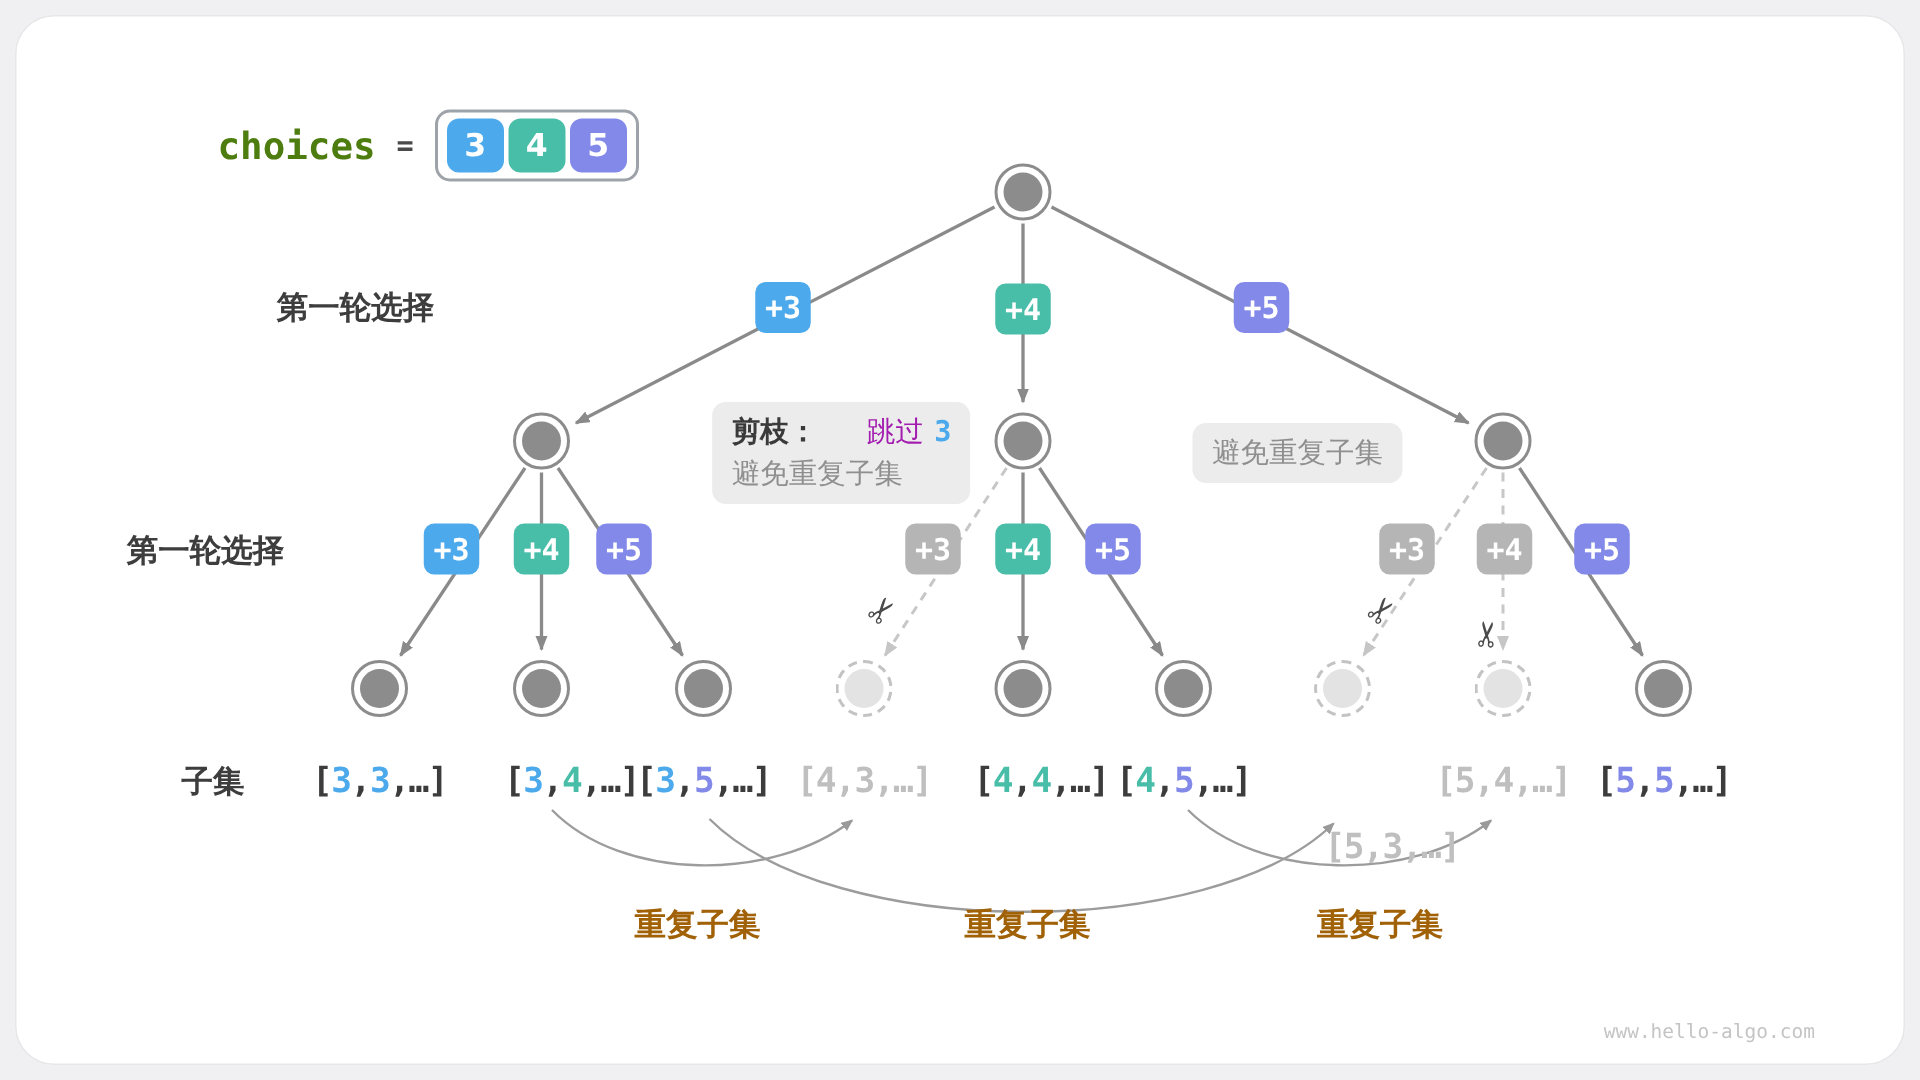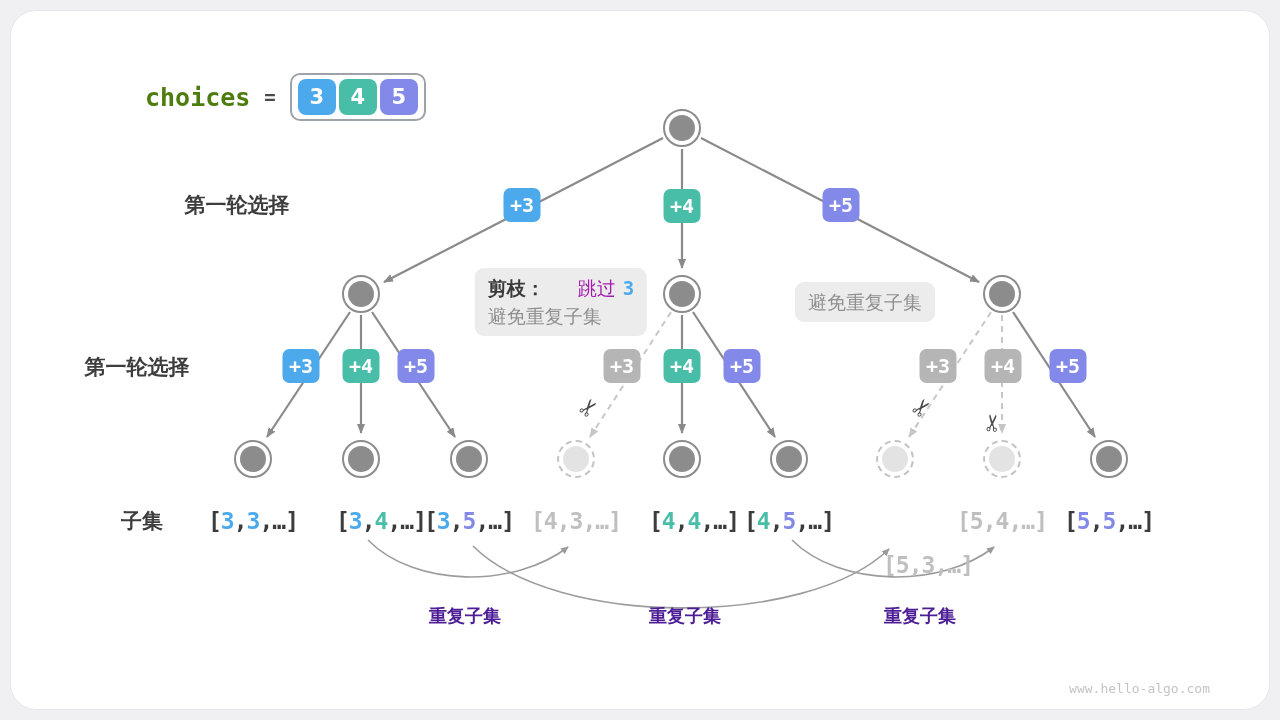--- a/index.html
+++ b/index.html
@@ -24,21 +24,21 @@
   .choices{position:absolute;left:145px;top:72px;height:50px;display:flex;align-items:center;gap:14px;}
   .choices-label{font-family:"DejaVu Sans Mono","Liberation Mono",monospace;font-weight:700;font-size:25px;color:#4d7c0f;}
   .choices-eq{font-family:"DejaVu Sans Mono","Liberation Mono",monospace;font-weight:700;font-size:19px;color:#4A4A4A;}
   .choices-box{display:flex;gap:3px;padding:4px 6px;border:2px solid #9EA3A9;border-radius:10px;background:#FFF;}
   .tile{width:38px;height:36px;border-radius:8px;color:#FFF;font-weight:700;font-size:21px;display:flex;align-items:center;justify-content:center;}
   .tile[data-color="blue"]{background:#4BA9EC;}
   .tile[data-color="teal"]{background:#48BDA8;}
   .tile[data-color="purple"]{background:#8289E8;}
   
   .side-label{font-size:21px;font-weight:600;color:#3D3D3D;white-space:nowrap;}
-  .dup-label{font-size:18px;font-weight:700;color:#4c1d95;white-space:nowrap;}
+  .dup-label{font-size:21px;font-weight:700;color:#a16207;white-space:nowrap;}
   
   .prune-note{background:#ECECEC;border-radius:9px;padding:6px 13px;font-size:19px;line-height:28px;white-space:nowrap;}
   .pn-title{color:#3A3A3A;font-weight:700;}
   .pn-action{color:#a21caf;margin-left:33px;}
   .pn-skips{margin-left:7px;font-family:"DejaVu Sans Mono","Liberation Mono",monospace;font-weight:700;font-size:19px;}
   .skip-sep{color:#8F8F8F;}
   .pn-line2{color:#8F8F8F;}
   span[data-color="blue"]{color:#4BA9EC;}
   span[data-color="teal"]{color:#48BDA8;}
   span[data-color="purple"]{color:#8289E8;}

